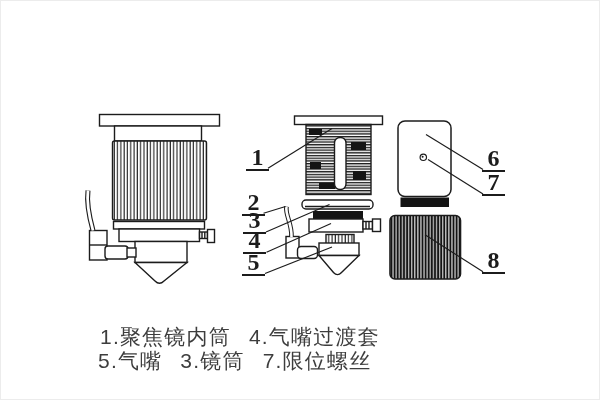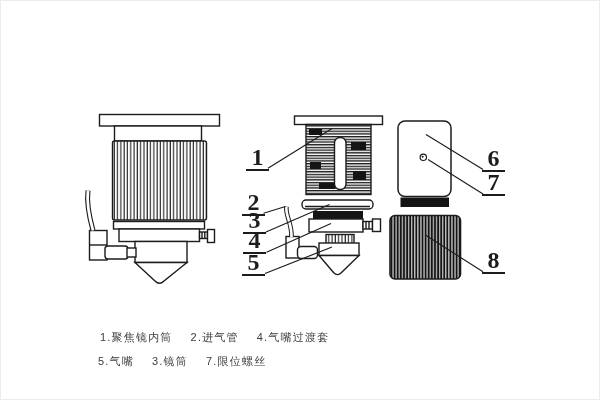--- a/index.html
+++ b/index.html
@@ -25,21 +25,21 @@
     border-bottom:2px solid #1c1c1c;
   }
   .legend{
     position:absolute;
     left:97px;top:327px;
     display:flex;flex-direction:column;gap:6px;
     color:#3d3d3d;
   }
   .legend-row{
     display:flex;gap:18px;
-    font-size:11px;line-height:18px;
+    font-size:21px;line-height:18px;
     letter-spacing:1.2px;
     white-space:nowrap;
   }
   .legend-row.r1{margin-left:2px;}
 </style>
 </head>
 <body>
 
 <div class="canvas">
 
@@ -146,21 +146,20 @@
   <span class="callout" style="left:242px;top:209px">3</span>
   <span class="callout" style="left:242px;top:229px">4</span>
   <span class="callout" style="left:241px;top:250.5px">5</span>
   <span class="callout" style="left:481px;top:146.5px">6</span>
   <span class="callout" style="left:481px;top:171px">7</span>
   <span class="callout" style="left:481px;top:248.8px">8</span>
 
   <div class="legend">
     <div class="legend-row r1">
       <span>1.聚焦镜内筒</span>
-      <span>2.进气管</span>
       <span>4.气嘴过渡套</span>
     </div>
     <div class="legend-row">
       <span>5.气嘴</span>
       <span>3.镜筒</span>
       <span>7.限位螺丝</span>
     </div>
   </div>
 
 </div>

